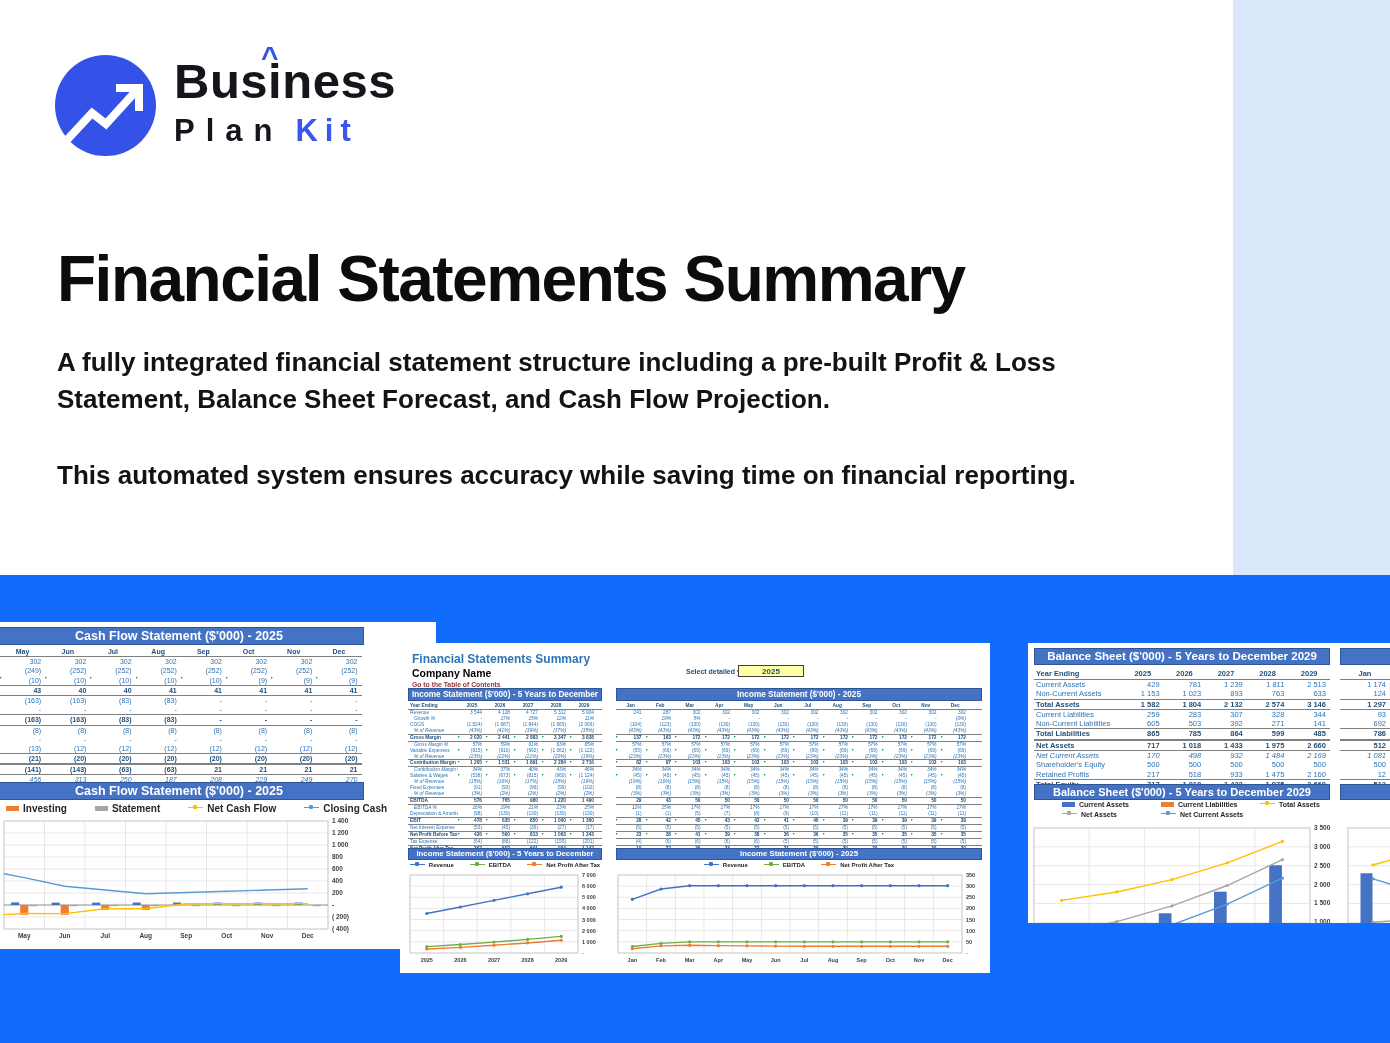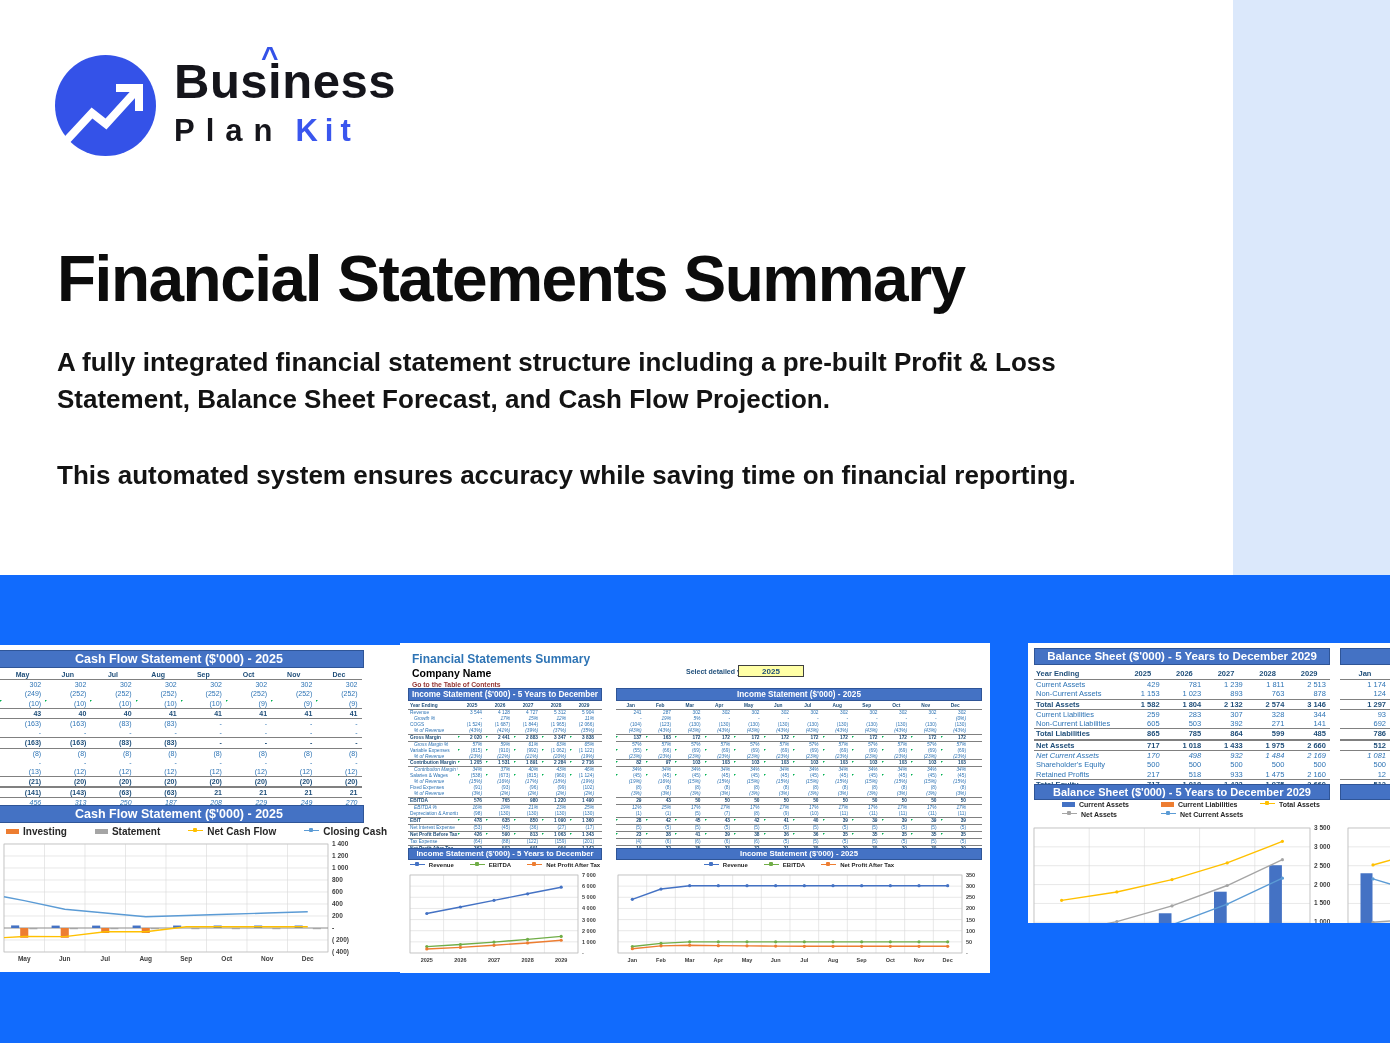--- a/index.html
+++ b/index.html
@@ -17,21 +17,21 @@
   .i-caret{position:absolute;left:-7px;top:-15px;color:#3452e8;font-size:30px;font-weight:800;}
   .logo-l2{font-size:31px;font-weight:700;color:#15151b;letter-spacing:11px;line-height:1;margin-top:9px;}
   .logo-kit{color:#3a56ee;font-weight:800;letter-spacing:7px;margin-left:12px;}
   .hero-title{position:absolute;left:57px;top:203px;font-size:64px;font-weight:800;color:#0c0c0c;
               letter-spacing:-1.5px;line-height:1.05;white-space:nowrap;}
   .hero-p{position:absolute;left:57px;width:1085px;font-size:26px;font-weight:700;color:#131313;line-height:1.44;}
   .hero-p1{top:318px;}
   .hero-p2{top:431px;}
   
   .panel{position:absolute;background:#ffffff;overflow:hidden;}
-  #panel-cash{left:0;top:645px;width:436px;height:327px;}
+  #panel-cash{left:0;top:622px;width:436px;height:327px;}
   #panel-mid{left:400px;top:643px;width:590px;height:330px;}
   #panel-bal{left:1028px;top:643px;width:362px;height:280px;}
   .xl-header{position:absolute;background:#4472c4;border:1px solid #2f5597;color:#fff;font-weight:700;
              text-align:center;box-sizing:border-box;}
   
   .xl-table{position:absolute;}
   .t-row{display:flex;height:var(--rh);line-height:var(--rh);}
   .t-cell{flex:0 0 var(--cw);text-align:right;padding-right:4px;position:relative;box-sizing:border-box;}
   .t-ch{text-align:center;padding-right:0;}
   .t-label{flex:0 0 var(--lw);text-align:left;box-sizing:border-box;padding-left:2px;white-space:nowrap;overflow:hidden;}
@@ -1078,21 +1078,21 @@
           <span class="t-cell">1 239</span>
           <span class="t-cell">1 811</span>
           <span class="t-cell">2 513</span>
         </div>
         <div class="t-row k-data">
           <span class="t-label">Non-Current Assets</span>
           <span class="t-cell">1 153</span>
           <span class="t-cell">1 023</span>
           <span class="t-cell">893</span>
           <span class="t-cell">763</span>
-          <span class="t-cell">878</span>
+          <span class="t-cell">633</span>
         </div>
         <div class="t-row k-total">
           <span class="t-label">Total Assets</span>
           <span class="t-cell">1 582</span>
           <span class="t-cell">1 804</span>
           <span class="t-cell">2 132</span>
           <span class="t-cell">2 574</span>
           <span class="t-cell">3 146</span>
         </div>
         <div class="t-row k-data">

